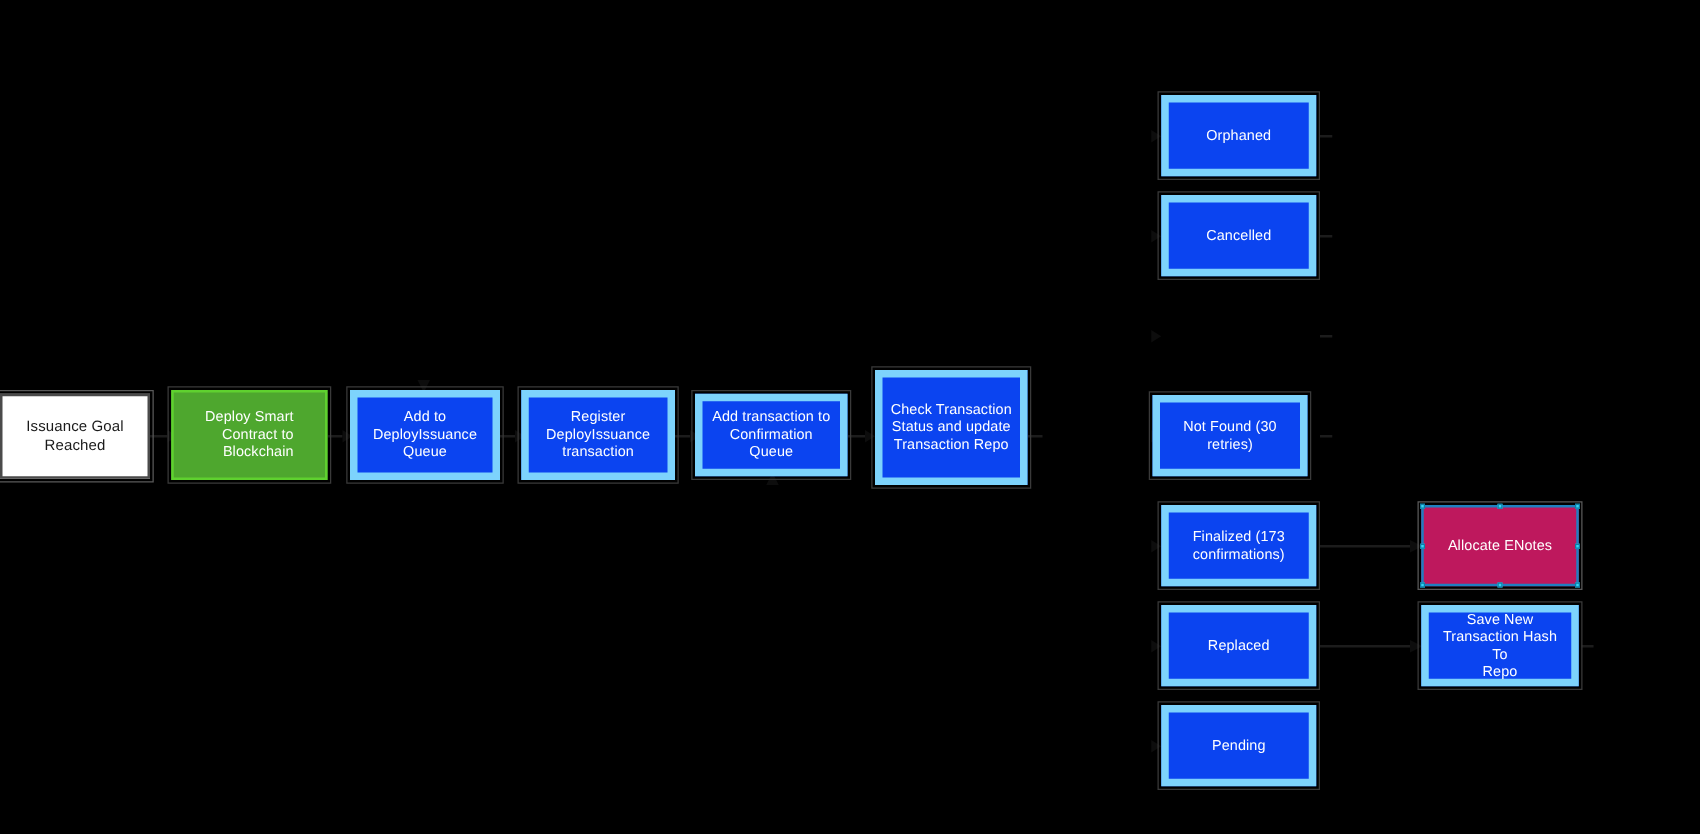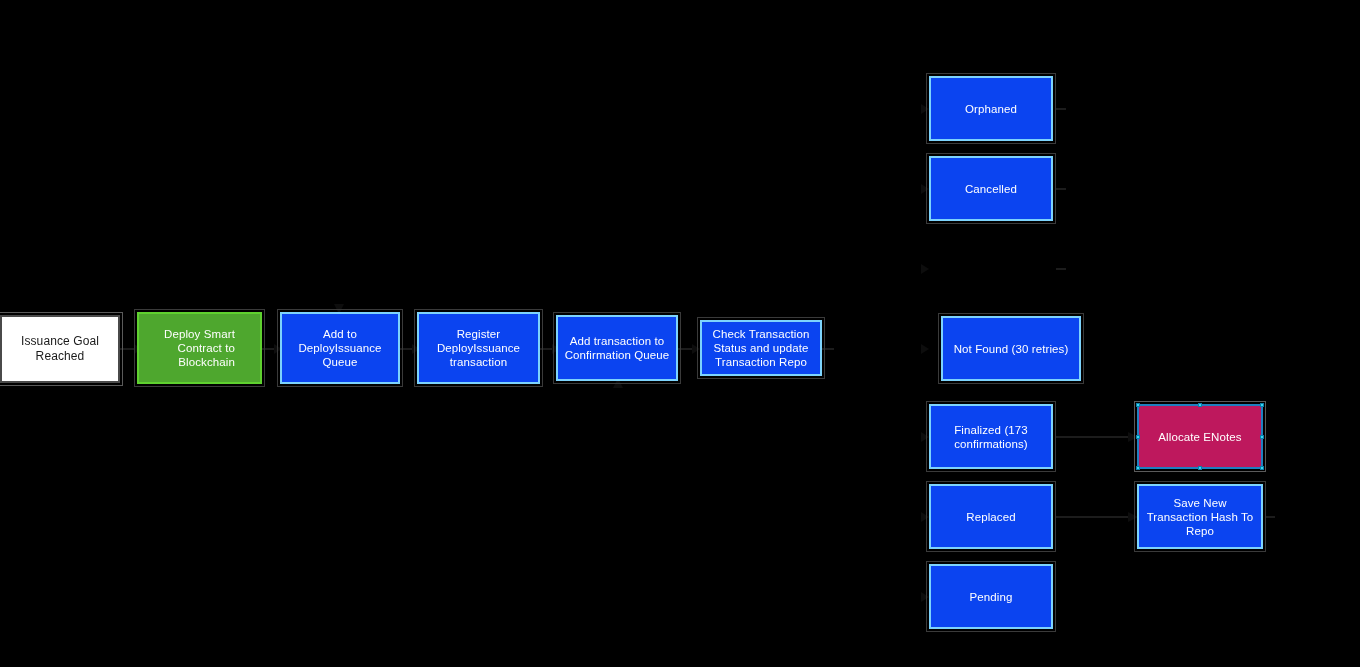--- a/index.html
+++ b/index.html
@@ -35,21 +35,21 @@
   }
   .node .label {
     display: block;
     padding: 0 4px;
     white-space: pre-line;
   }
 
   
   .node.blue {
     background: #0b44f0;
-    border: 2px solid #7dd3fc;
+    border: 6px solid #7dd3fc;
     color: #ffffff;
     outline: 1px solid #3a3a3a;
     outline-offset: 2px;
   }
   
   .node.green {
     background: #4ea72e;
     border: 2px solid #5fd12f;
     color: #ffffff;
     outline: 1px solid #3a3a3a;
@@ -256,36 +256,36 @@
     <span class="label">Register
 DeployIssuance
 transaction</span>
   </div>
 
   <div class="node blue" style="left:556px; top:315px; width:122px; height:66px;">
     <span class="label">Add transaction to
 Confirmation Queue</span>
   </div>
 
-  <div class="node blue" style="left:700px; top:320px; width:122px; height:56px;">
+  <div class="node blue" style="left:700px; top:296px; width:122px; height:92px;">
     <span class="label">Check Transaction
 Status and update
 Transaction Repo</span>
   </div>
 
   <div class="node blue" style="left:929px; top:76px; width:124px; height:65px;">
     <span class="label">Orphaned</span>
   </div>
 
   <div class="node blue" style="left:929px; top:156px; width:124px; height:65px;">
     <span class="label">Cancelled</span>
   </div>
 
 
-  <div class="node blue" style="left:941px; top:316px; width:140px; height:65px;">
+  <div class="node blue" style="left:922px; top:316px; width:124px; height:65px;justify-content:flex-end;">
     <span class="label">Not Found (30 retries)</span>
   </div>
 
   <div class="node blue" style="left:929px; top:404px; width:124px; height:65px;">
     <span class="label">Finalized (173
 confirmations)</span>
   </div>
 
   <div class="node blue" style="left:929px; top:484px; width:124px; height:65px;">
     <span class="label">Replaced</span>

